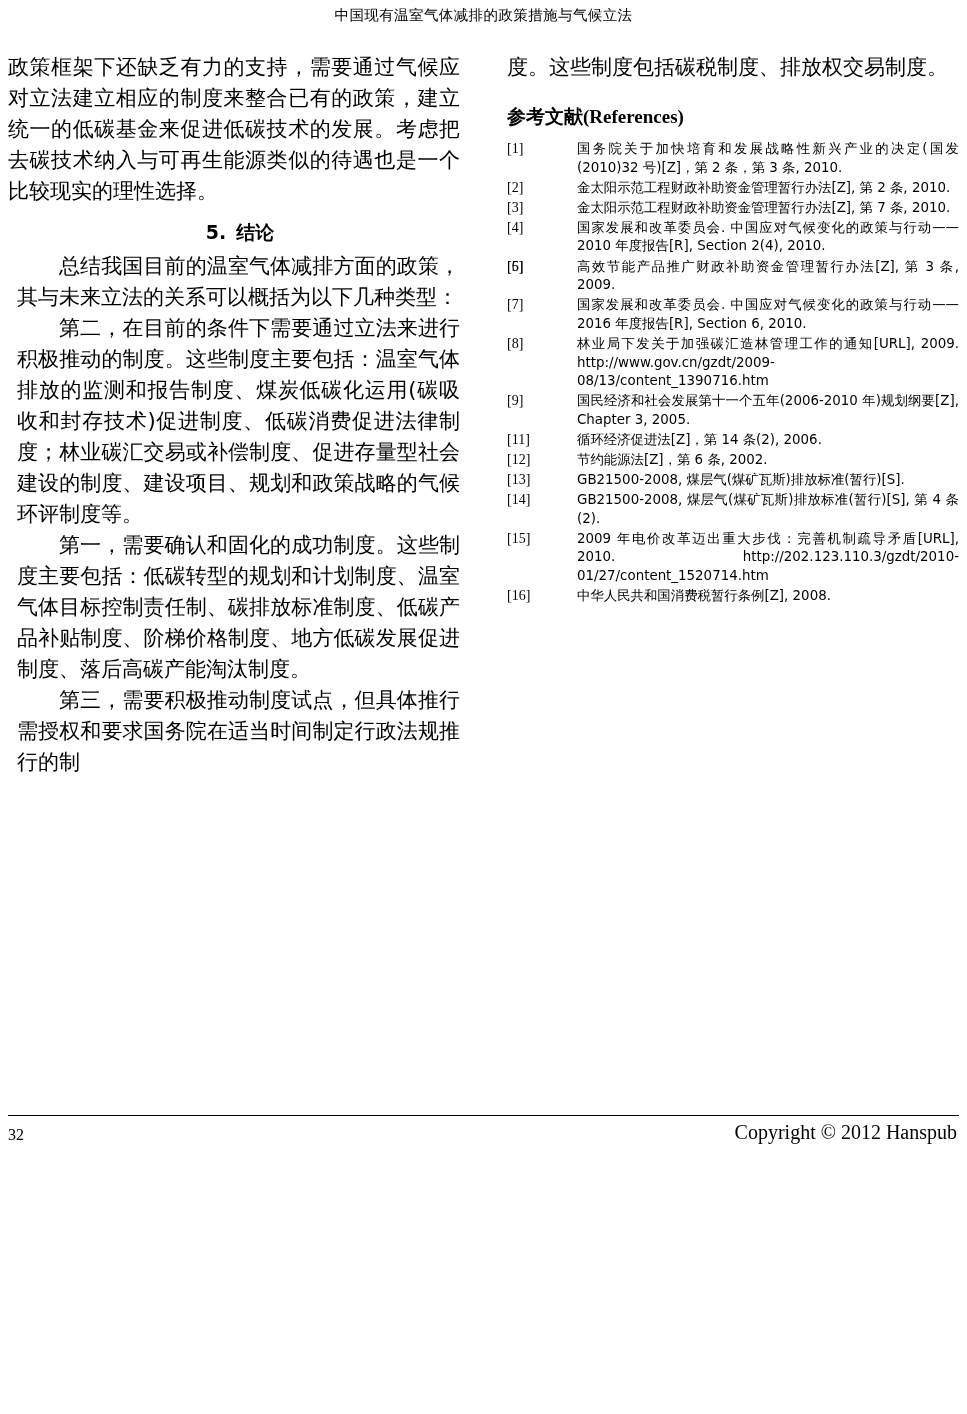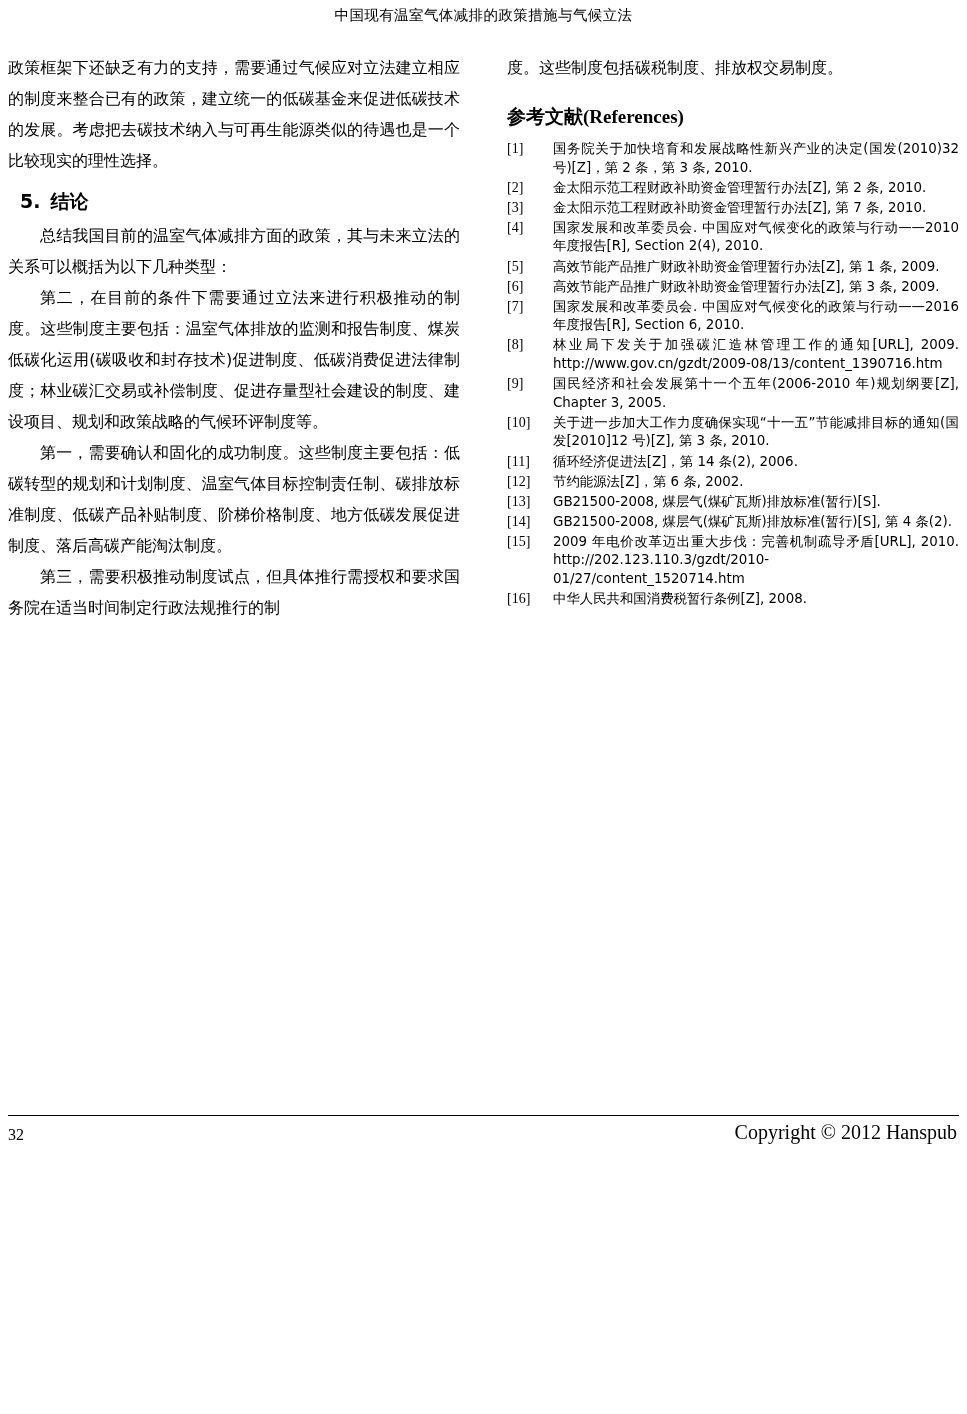--- a/index.html
+++ b/index.html
@@ -37,34 +37,35 @@
   .col {
     position: absolute;
     top: 52px;
     width: 452px;
   }
   .col-left { left: 8px; }
   .col-right { left: 507px; }
 
   .zh-p {
     font-family: "DejaVu Sans", sans-serif;
-    font-size: 16px;
+    font-size: 21px;
     line-height: 31px;
     text-align: justify;
     text-justify: inter-ideograph;
     margin: 0;
   }
-  .indent { text-indent: 2em; }
+  .indent { text-indent: 2em; margin-left: 9px; }
 
   .sec-head {
     font-family: "DejaVu Sans", sans-serif;
     font-size: 19px;
     font-weight: bold;
     margin: 10px 0 4px 12px;
     line-height: 30px;
+    text-align: center;
   }
   .sec-head .num {
     margin-right: 10px;
   }
 
   .ref-head {
     font-family: "DejaVu Sans", sans-serif;
     font-size: 19px;
     font-weight: bold;
     margin: 20px 0 10px 0;
@@ -96,20 +97,21 @@
     top: 0;
     width: 40px;
     text-align: left;
     font-size: 14px;
   }
   .ref-text {
     display: block;
     font-family: "DejaVu Sans", sans-serif;
     font-size: 13.4px;
     line-height: 18.6px;
+    margin-left: 24px;
   }
 
   
   .footer-rule {
     position: absolute;
     left: 8px;
     bottom: 46px;
     width: 951px;
     border-bottom: 1px solid #000;
   }
@@ -169,41 +171,36 @@
       <li class="ref-item">
         <span class="ref-num">[3]</span>
         <span class="ref-text">金太阳示范工程财政补助资金管理暂行办法[Z], 第 7 条, 2010.</span>
       </li>
       <li class="ref-item">
         <span class="ref-num">[4]</span>
         <span class="ref-text">国家发展和改革委员会. 中国应对气候变化的政策与行动——2010 年度报告[R], Section 2(4), 2010.</span>
       </li>
       <li class="ref-item">
         <span class="ref-num">[5]</span>
-        <span class="ref-text">高效节能产品推广财政补助资金管理暂行办法[Z], 第 1 条, 2009.</span>
       </li>
       <li class="ref-item">
         <span class="ref-num">[6]</span>
         <span class="ref-text">高效节能产品推广财政补助资金管理暂行办法[Z], 第 3 条, 2009.</span>
       </li>
       <li class="ref-item">
         <span class="ref-num">[7]</span>
         <span class="ref-text">国家发展和改革委员会. 中国应对气候变化的政策与行动——2016 年度报告[R], Section 6, 2010.</span>
       </li>
       <li class="ref-item">
         <span class="ref-num">[8]</span>
         <span class="ref-text">林业局下发关于加强碳汇造林管理工作的通知[URL], 2009. http://www.gov.cn/gzdt/2009-08/13/content_1390716.htm</span>
       </li>
       <li class="ref-item">
         <span class="ref-num">[9]</span>
         <span class="ref-text">国民经济和社会发展第十一个五年(2006-2010 年)规划纲要[Z], Chapter 3, 2005.</span>
-      </li>
-      <li class="ref-item">
-        <span class="ref-num">[10]</span>
-        <span class="ref-text">关于进一步加大工作力度确保实现“十一五”节能减排目标的通知(国发[2010]12 号)[Z], 第 3 条, 2010.</span>
       </li>
       <li class="ref-item">
         <span class="ref-num">[11]</span>
         <span class="ref-text">循环经济促进法[Z]，第 14 条(2), 2006.</span>
       </li>
       <li class="ref-item">
         <span class="ref-num">[12]</span>
         <span class="ref-text">节约能源法[Z]，第 6 条, 2002.</span>
       </li>
       <li class="ref-item">

